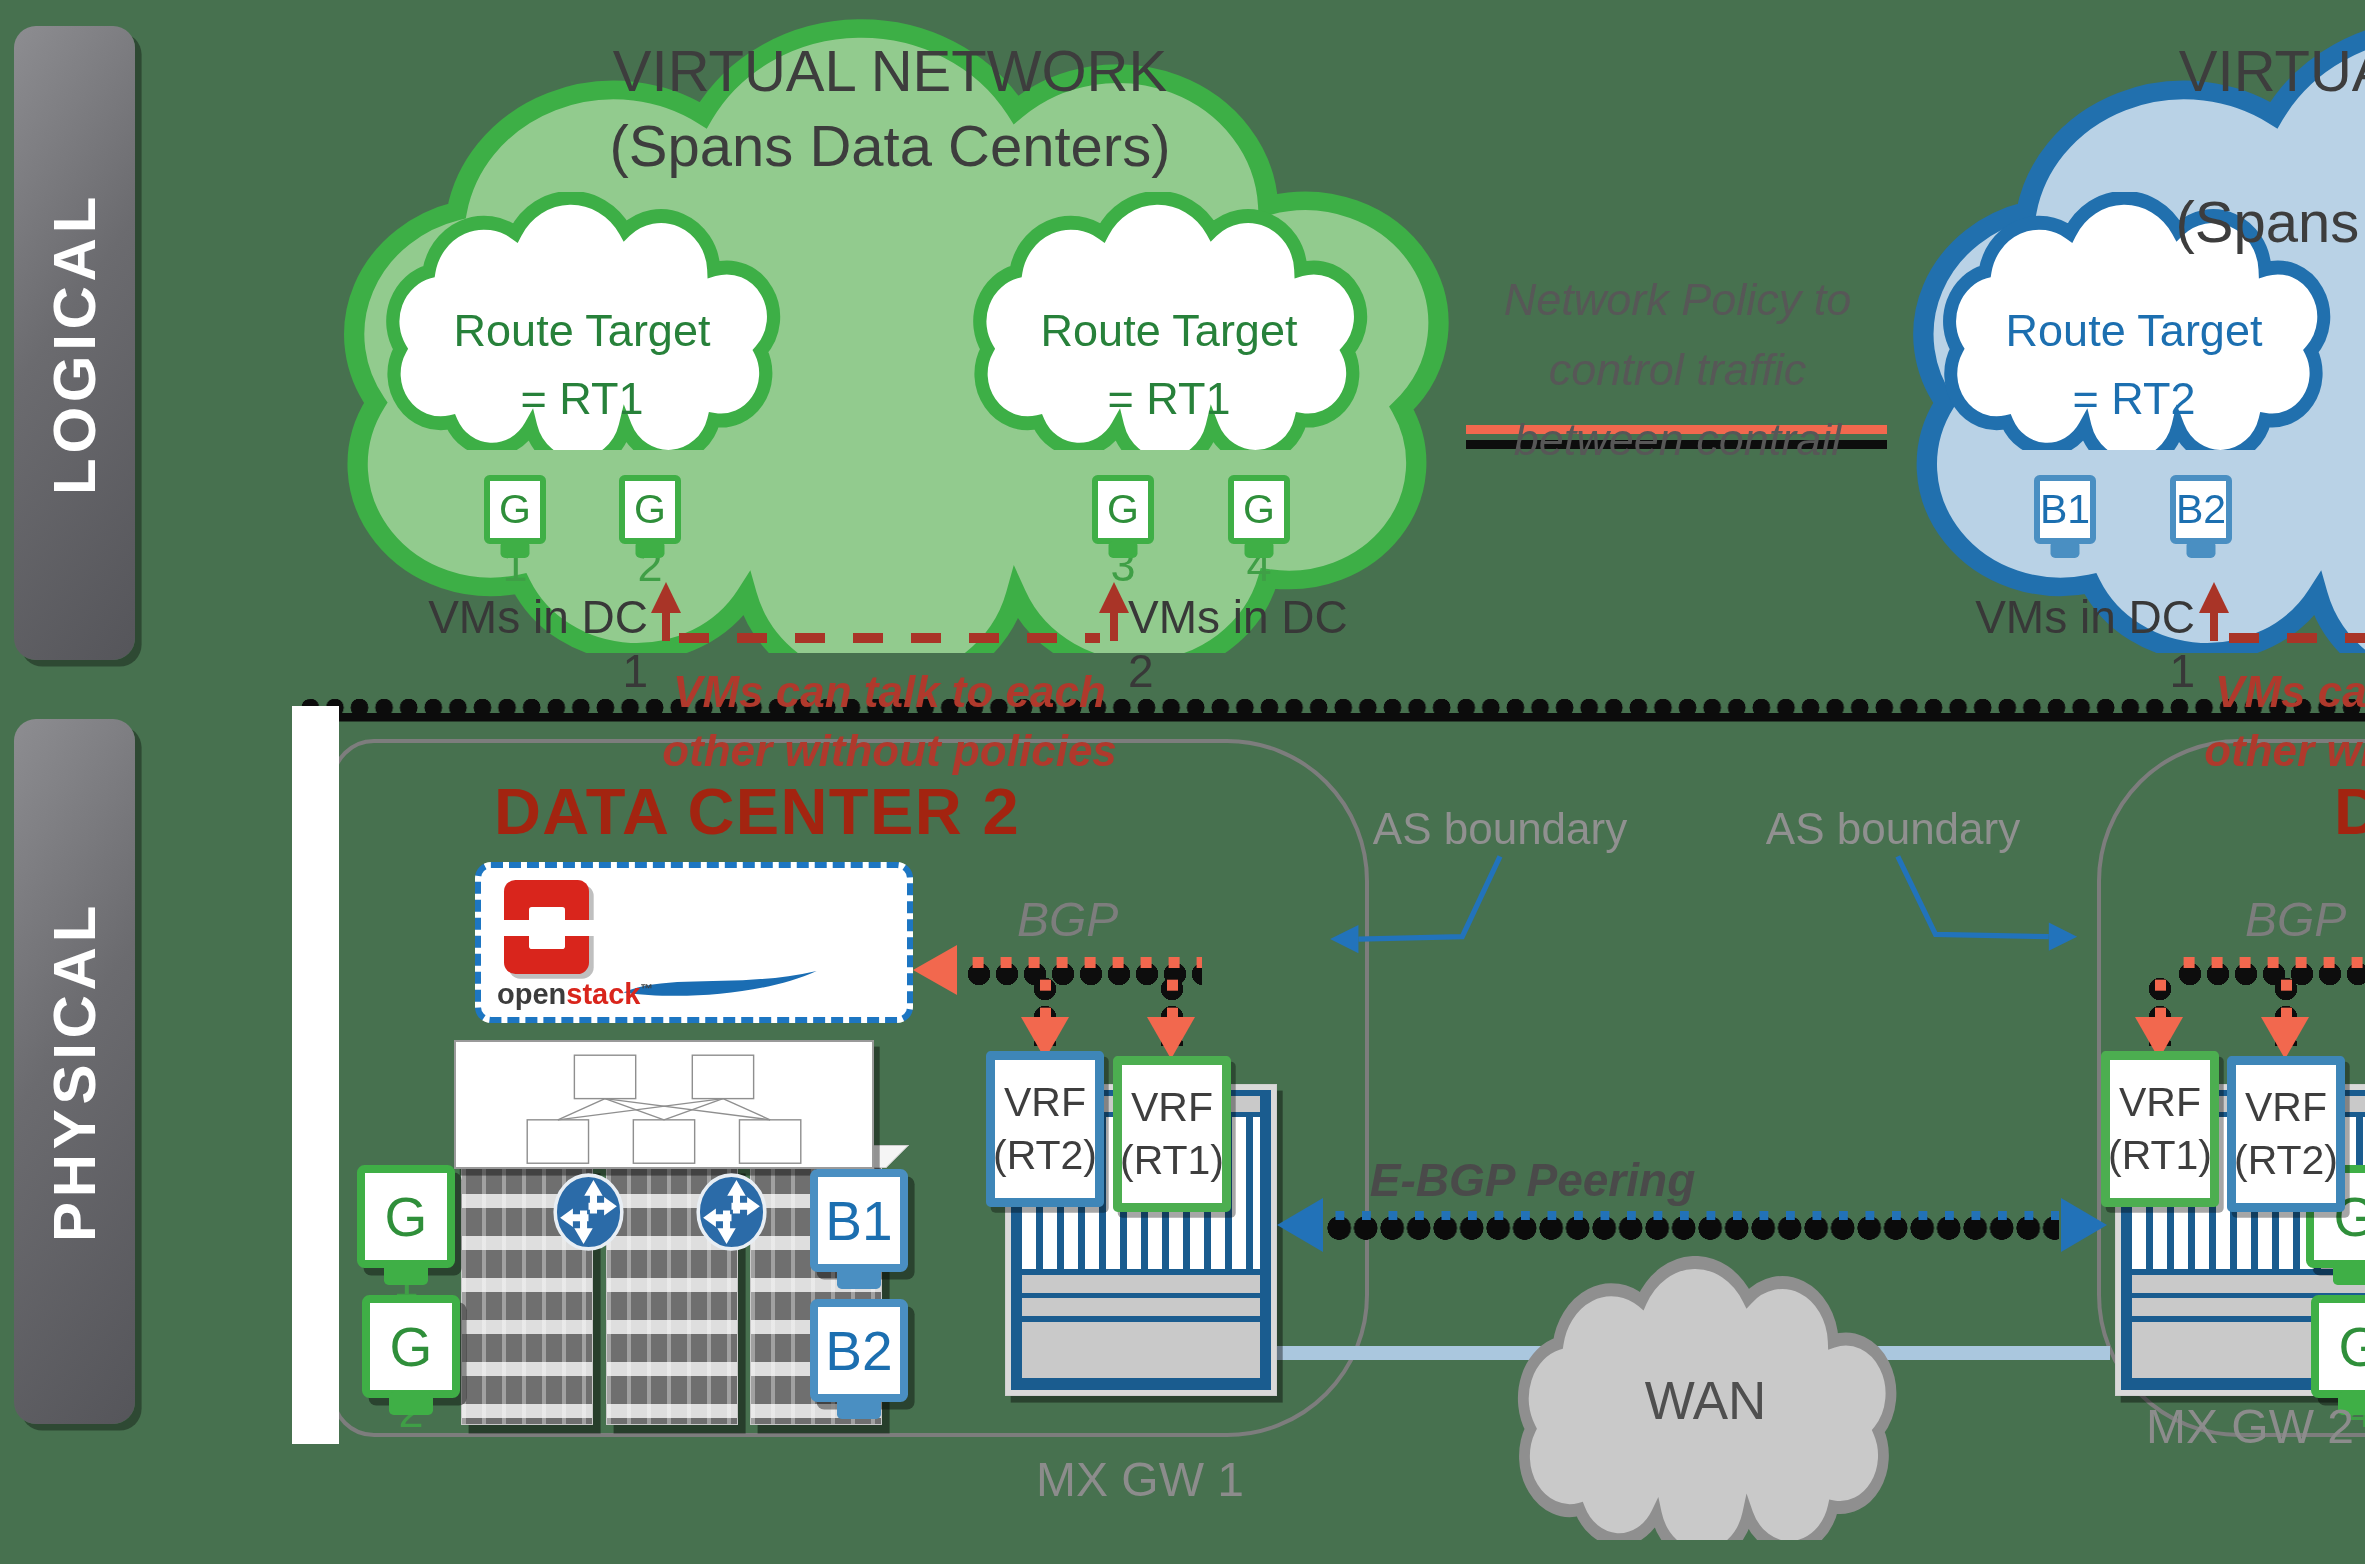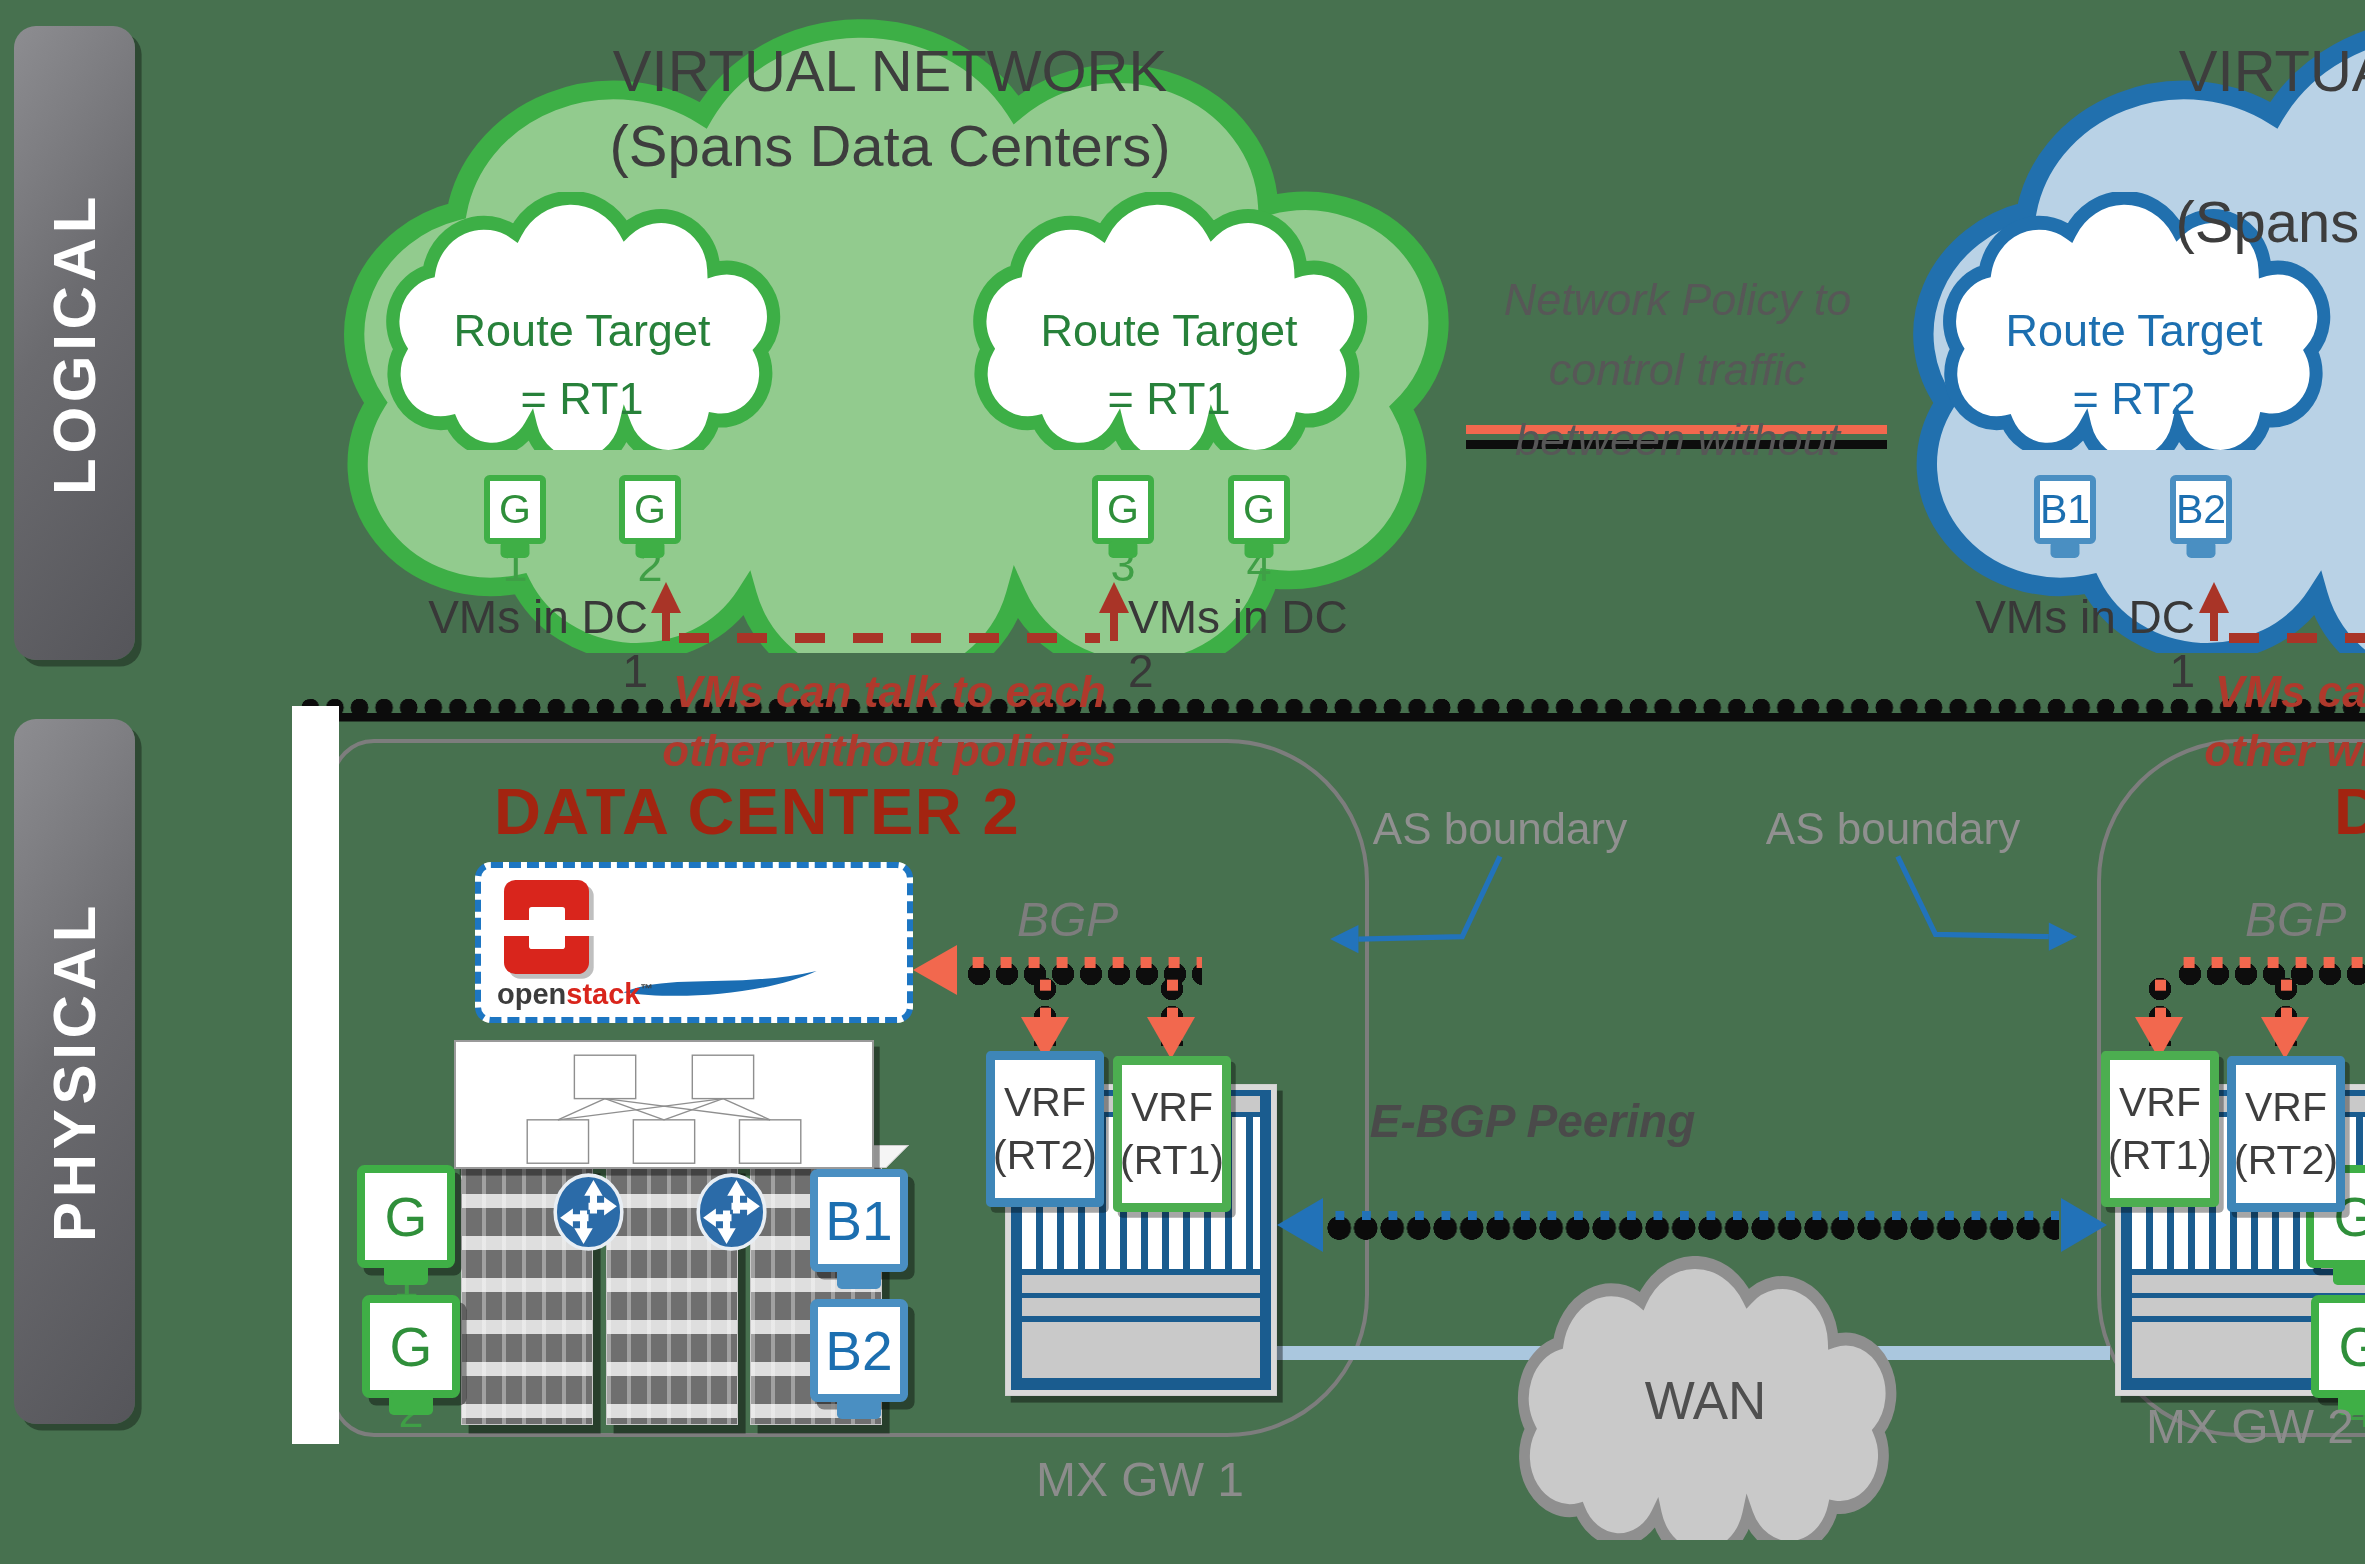--- a/index.html
+++ b/index.html
@@ -241,21 +241,21 @@
   </div>
 <div class="red-dash" style="left:679px;top:633px;width:421px;"></div>
 <div class="abs ctr red-note" style="left:653px;top:662px;width:473px;">
   <div>VMs can talk to each</div>
   <div>other without policies</div>
 </div>
 
 <div class="abs ctr policy-note" style="left:1441px;top:265px;width:473px;">
   <div>Network Policy to</div>
   <div>control traffic</div>
-  <div>between without</div>
+  <div>between contrail</div>
 </div>
 <div class="conn-orange" style="left:1466px;top:425px;width:421px;height:8.5px;"></div>
 <div class="conn-black" style="left:1466px;top:440px;width:421px;height:8.5px;"></div>
 
 <svg class="cloud" style="left:1881px;top:14px;" width="1164" height="639" viewBox="0 0 400 240" preserveAspectRatio="none">
   <use href="#cloudPath" fill="#b9d2e6" stroke="#2170ae" stroke-width="7"></use>
 </svg>
 <div class="abs ctr vn-title" style="left:2101px;top:33px;width:710px;">
   <div>VIRTUAL NETWORK</div>
   <div>BLUE</div>
@@ -338,21 +338,21 @@
 <div class="vrf blueb" style="left:986px;top:1051px;">
   <div>VRF</div>
   <div>(RT2)</div>
 </div>
 <div class="vrf greenb" style="left:1113px;top:1056px;">
   <div>VRF</div>
   <div>(RT1)</div>
 </div>
 <div class="abs ctr gw-label" style="left:1005px;top:1452px;width:270px;">MX GW 1</div>
 
-<div class="abs ctr ebgp-label" style="left:1296px;top:1094px;width:473px;">E-BGP Peering</div>
+<div class="abs ctr ebgp-label" style="left:1296px;top:1153px;width:473px;">E-BGP Peering</div>
 <div class="tri barr-left" style="left:1277px;top:1198px;"></div>
 <div class="ebgp-line" style="left:1326px;top:1211px;width:733px;"></div>
 <div class="tri barr-right" style="left:2061px;top:1198px;"></div>
 
 <div class="lightblue-line" style="left:1275px;top:1346px;width:835px;height:14px;"></div>
 <svg class="cloud" style="left:1509px;top:1256px;z-index:4;" width="393" height="284" viewBox="0 0 400 240" preserveAspectRatio="none">
   <use href="#cloudPath" fill="#c9c9c9" stroke="#8f8f8f" stroke-width="11"></use>
 </svg>
 <div class="abs ctr wan-label" style="left:1509px;top:1370px;width:393px;z-index:6;">WAN</div>
 

